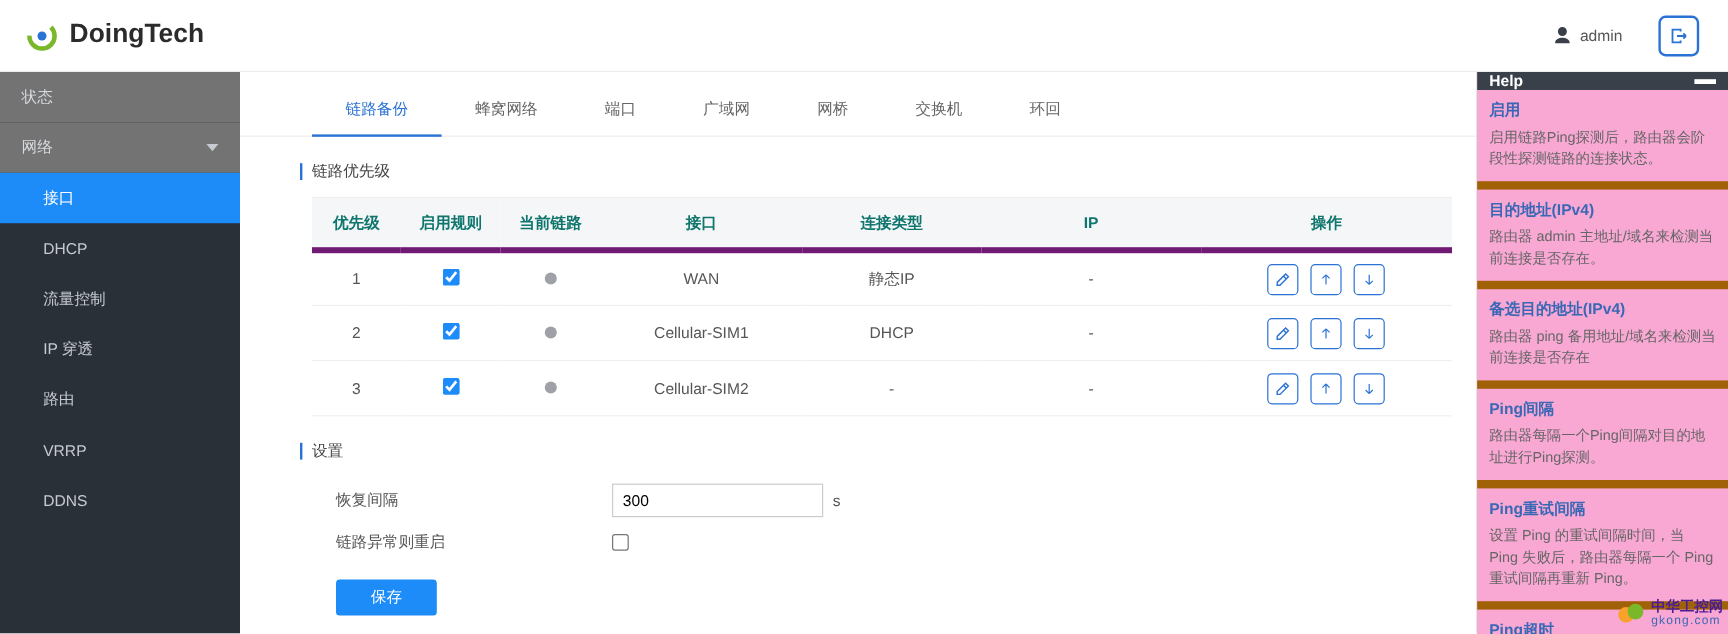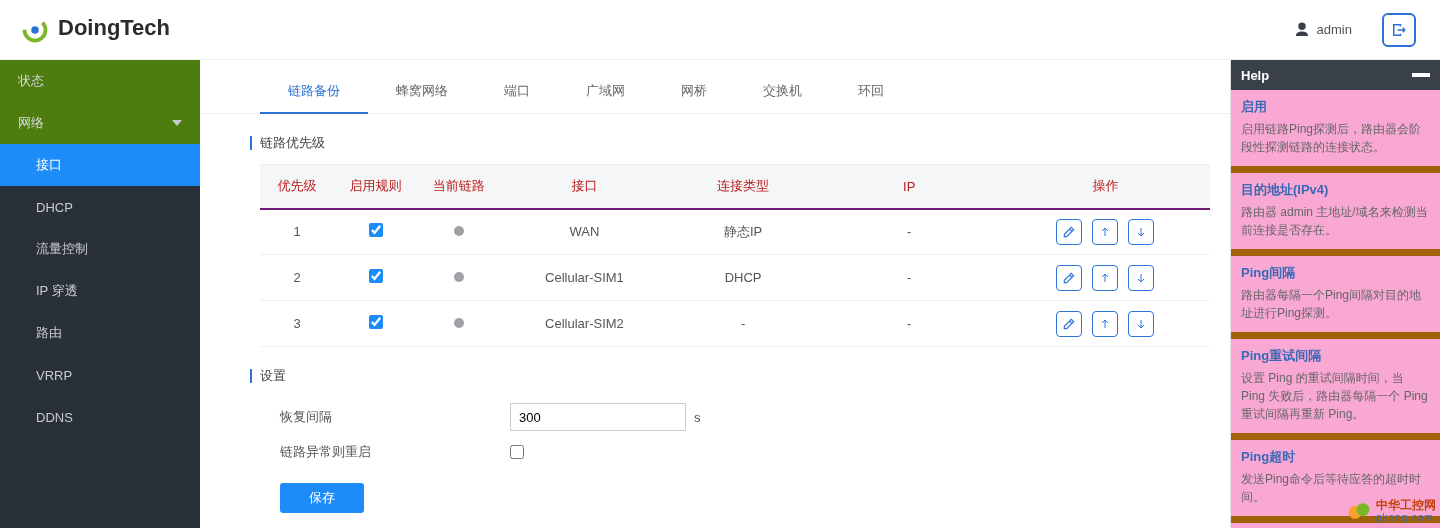--- a/index.html
+++ b/index.html
@@ -11,42 +11,42 @@
   .logo-icon { width: 30px; height: 30px; }
   .logo-text { font-size: 22px; font-weight: 700; color: #2b2b2b; }
   .header-right { display: flex; align-items: center; gap: 30px; }
   .user-block { display: flex; align-items: center; gap: 6px; color: #555; }
   .logout-btn { width: 34px; height: 34px; border: 2px solid #2a72d4; border-radius: 6px; display: flex; align-items: center; justify-content: center; cursor: pointer; }
 
   
   .body-row { display: flex; height: calc(528px - 60px); }
   .sidebar { width: 200px; background: #2a3038; color: #c7cbd1; display: flex; flex-direction: column; overflow-y: auto; scrollbar-width: thin; }
   .sidebar-item { height: 42px; display: flex; align-items: center; padding: 0 18px; cursor: pointer; font-size: 13px; color:#d6d9dd;}
-  .sidebar-item.top { justify-content: space-between; background:#4d7c0f; }
+  .sidebar-item.top { justify-content: space-between; background:#737373; }
   .sidebar-item.child { padding-left: 36px; color: #c7cbd1; }
   .sidebar-item.active { background: #1d8cf8; color: #fff; }
   .caret-down { width: 0; height: 0; border-left: 5px solid transparent; border-right: 5px solid transparent; border-top: 6px solid #c7cbd1; }
 
   .content-wrap { flex: 1; display: flex; overflow: hidden; }
   .main { flex: 1; overflow-y: auto; scrollbar-width: thin; padding: 0; }
   
   
   .tabs { display: flex; padding: 12px 60px 0; gap: 0; border-bottom: 1px solid #eee; }
   .tab { padding: 10px 28px 12px; cursor: pointer; color: #666; font-size: 13px; font-family: Liberation Mono, monospace; }
   .tab.active { color: #2a72d4; border-bottom: 2px solid #2a72d4; margin-bottom: -1px; }
 
   
   .section { padding: 20px 0 0 20px; }
   .section-title { display: flex; align-items: center; gap: 8px; color: #444; font-size: 13px; margin-bottom: 12px; padding-left: 40px;}
   .section-title::before { content: ""; display: block; width: 2px; height: 14px; background: #2a72d4; position: absolute; margin-left: -10px; }
   .section-title { position: relative; }
 
   
   .table { width: calc(100% - 60px); margin-left: 40px; border-collapse: collapse; }
-  .table th { background: #f5f6f7; height: 44px; font-weight: 400; color: #b91c1c; font-size: 13px; border-top: 1px solid #eee; border-bottom: 2px solid #701a75;}
+  .table th { background: #f5f6f7; height: 44px; font-weight: 700; color: #0f766e; font-size: 13px; border-top: 1px solid #eee; border-bottom: 5px solid #701a75;}
   .table td { height: 46px; text-align: center; color: #555; border-bottom: 1px solid #f0f0f0; font-size: 13px;}
   .table th:nth-child(1),.table td:nth-child(1){width:80px;}
   .table th:nth-child(2),.table td:nth-child(2){width:90px;}
   .table th:nth-child(3),.table td:nth-child(3){width:90px;}
   .table th:nth-child(4),.table td:nth-child(4){width:180px;}
   .table th:nth-child(5),.table td:nth-child(5){width:160px;}
   .table th:nth-child(6),.table td:nth-child(6){width:200px;}
   .table th:nth-child(7),.table td:nth-child(7){width:220px;}
   .dot-gray { display:inline-block; width:10px; height:10px; border-radius:50%; background:#9ea1a5;}
   .action-btns { display:flex; gap:10px; justify-content:center;}
@@ -64,21 +64,21 @@
   .help-header { background:#3a4049; color:#fff; height:30px; display:flex; align-items:center; justify-content:space-between; padding:0 10px; font-size:13px; font-weight:700;}
   .help-collapse { width:18px; height:4px; background:#fff; cursor:pointer;}
   .help-block { padding:8px 10px 10px; border-bottom:7px solid #a16207;}
   .help-block h4 { color:#3a68b5; font-size:13px; font-weight:700; margin-bottom:4px;}
   .help-block p { color:#666; font-size:12px; line-height:1.5;}
 
   
   .watermark { position:fixed; right:4px; bottom:4px; display:flex; align-items:center; gap:4px;}
   .wm-icon { width:26px; height:26px; }
   .wm-text { display:flex; flex-direction:column; font-size:10px; line-height:1.1;}
-  .wm-text .cn{ color:#c2410c; font-weight:700; font-size:12px;}
+  .wm-text .cn{ color:#4c1d95; font-weight:700; font-size:12px;}
   .wm-text .en{ color:#3a68b5; letter-spacing:1px;}
 
   input[type=checkbox]{ width:14px; height:14px; accent-color:#1d8cf8; cursor:pointer;}
 </style>
 </head>
 <body>
 
 <div class="header">
   <div class="logo">
     <svg class="logo-icon" viewBox="0 0 40 40">
@@ -271,20 +271,24 @@
       <div id="help-body">
           <div class="help-block">
             <h4>启用</h4>
             <p>启用链路Ping探测后，路由器会阶段性探测链路的连接状态。</p>
           </div>
           <div class="help-block">
             <h4>目的地址(IPv4)</h4>
             <p>路由器 admin 主地址/域名来检测当前连接是否存在。</p>
           </div>
           <div class="help-block">
+            <h4>备选目的地址(IPv4)</h4>
+            <p>路由器 ping 备用地址/域名来检测当前连接是否存在</p>
+          </div>
+          <div class="help-block">
             <h4>Ping间隔</h4>
             <p>路由器每隔一个Ping间隔对目的地址进行Ping探测。</p>
           </div>
           <div class="help-block">
             <h4>Ping重试间隔</h4>
             <p>设置 Ping 的重试间隔时间，当 Ping 失败后，路由器每隔一个 Ping 重试间隔再重新 Ping。</p>
           </div>
           <div class="help-block">
             <h4>Ping超时</h4>
             <p>发送Ping命令后等待应答的超时时间。</p>

